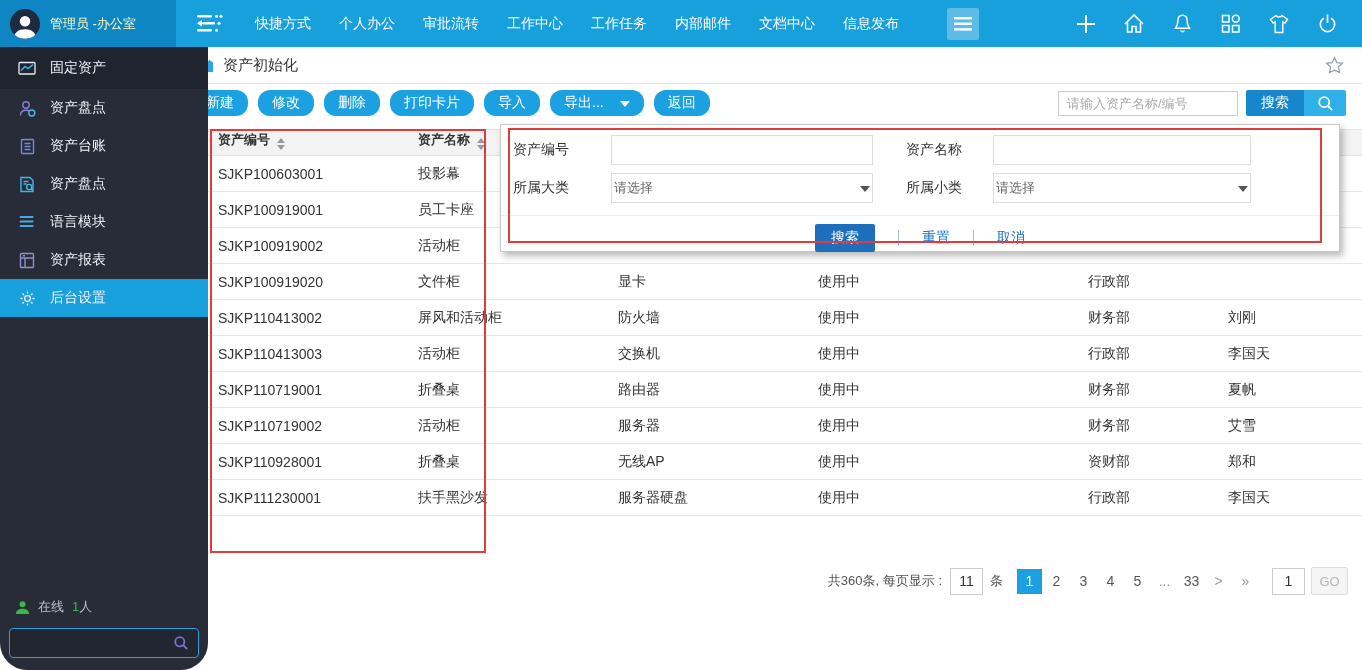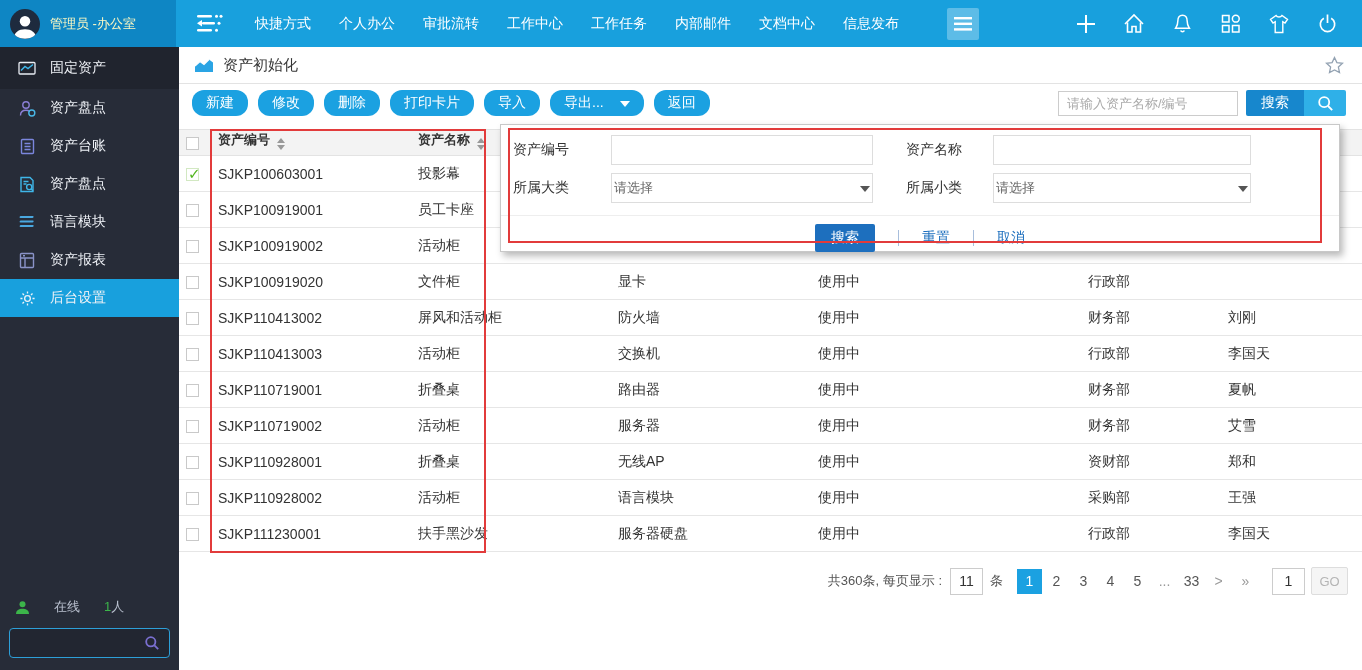--- a/index.html
+++ b/index.html
@@ -12,27 +12,27 @@
   .avatar { width:30px; height:30px; border-radius:50%; background:#1e2b3e; overflow:hidden; display:flex; align-items:flex-end; justify-content:center; flex:none; }
   .user-name { color:#fef9c3; font-size:13px; white-space:nowrap; }
   .nav-toggle { margin-left:20px; display:flex; align-items:center; cursor:pointer; }
   .nav-menu { display:flex; margin-left:18px; }
   .nav-item { color:#fff; font-size:14px; padding:0 14px; line-height:47px; cursor:pointer; white-space:nowrap; }
   .nav-more { width:32px; height:32px; background:rgba(255,255,255,.3); border-radius:2px; margin-left:34px; display:flex; align-items:center; justify-content:center; cursor:pointer; }
   .top-icons { margin-left:auto; display:flex; align-items:center; gap:27px; padding-right:24px; }
   .top-icons > span { display:flex; cursor:pointer; }
 
   
-  #sidebar { position:absolute; left:0; top:47px; width:179px; height:623px; background:#272c38; z-index:10; }
+  #sidebar { position:absolute; left:0; top:47px; width:208px; height:623px; background:#272c38; z-index:10;border-radius:27px; }
   .side-item { height:38px; display:flex; align-items:center; gap:14px; padding-left:18px; color:#eef1f6; font-size:14px; cursor:pointer; }
   .side-item.first { height:42px; background:#20242e; }
   .side-item.active { background:#18a0dd; }
   .side-item .ic { width:18px; display:flex; justify-content:center; flex:none; }
   .side-bottom { position:absolute; left:0; right:0; bottom:12px; padding:0 9px; }
-  .online-row { display:flex; align-items:center; gap:24px; color:#b9c0cf; font-size:13px; margin:0 0 12px 6px; }
+  .online-row { display:flex; align-items:center; gap:8px; color:#b9c0cf; font-size:13px; margin:0 0 12px 6px; }
   .online-count { color:#3cb54a; }
   .side-search { height:30px; border:1px solid #2d9fd8; border-radius:4px; background:rgba(0,0,0,.12); display:flex; align-items:center; padding:0 9px; }
   .side-search input { flex:1; background:transparent; border:none; outline:none; color:#cfd6e4; font-size:13px; min-width:0; }
 
   
   #main { position:absolute; left:176px; top:47px; width:1186px; height:623px; background:#fff; }
   .page-header { height:37px; border-bottom:1px solid #e3e3e3; display:flex; align-items:center; gap:9px; padding:0 18px; }
   .page-title { font-size:15px; color:#333; }
   .fav-star { margin-left:auto; display:flex; cursor:pointer; }
 
@@ -411,29 +411,20 @@
       <td><span class="cb"></span></td>
       <td>SJKP110928001</td>
       <td>折叠桌</td>
       <td>无线AP</td>
       <td>使用中</td>
       <td>资财部</td>
       <td>郑和</td>
     </tr>
           <tr>
       <td><span class="cb"></span></td>
-      <td>SJKP110928002</td>
-      <td>活动柜</td>
-      <td>语言模块</td>
-      <td>使用中</td>
-      <td>采购部</td>
-      <td>王强</td>
-    </tr>
-          <tr>
-      <td><span class="cb"></span></td>
       <td>SJKP111230001</td>
       <td>扶手黑沙发</td>
       <td>服务器硬盘</td>
       <td>使用中</td>
       <td>行政部</td>
       <td>李国天</td>
     </tr>
         </tbody>
     </table>
   </div>

